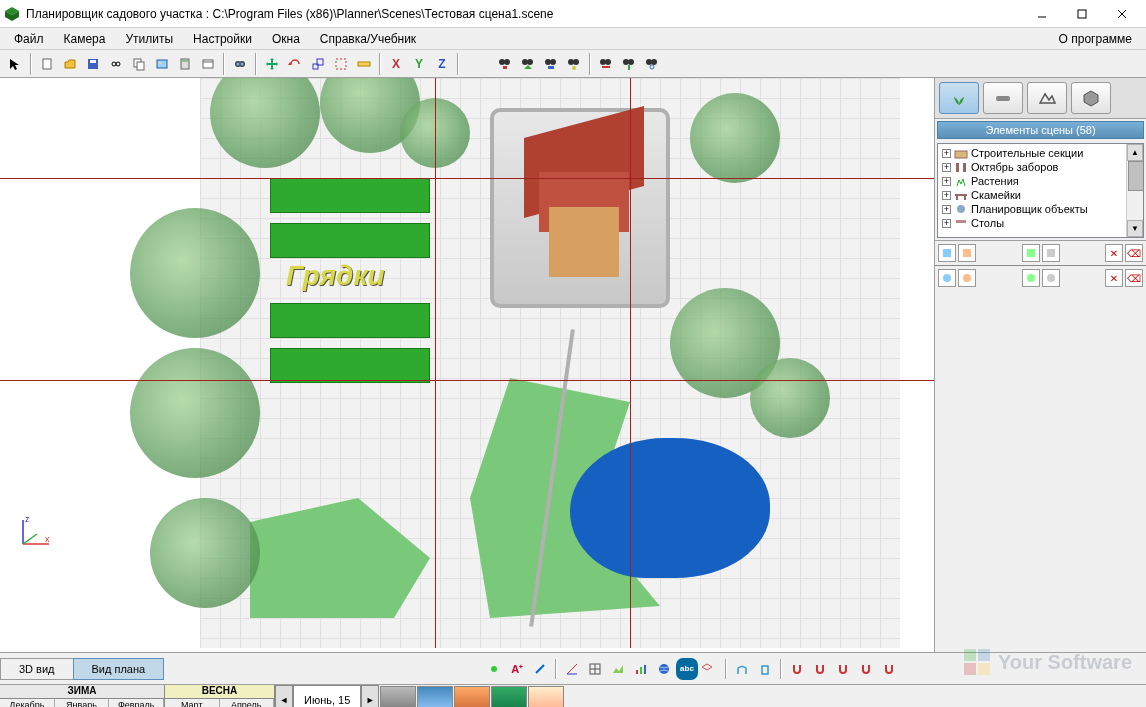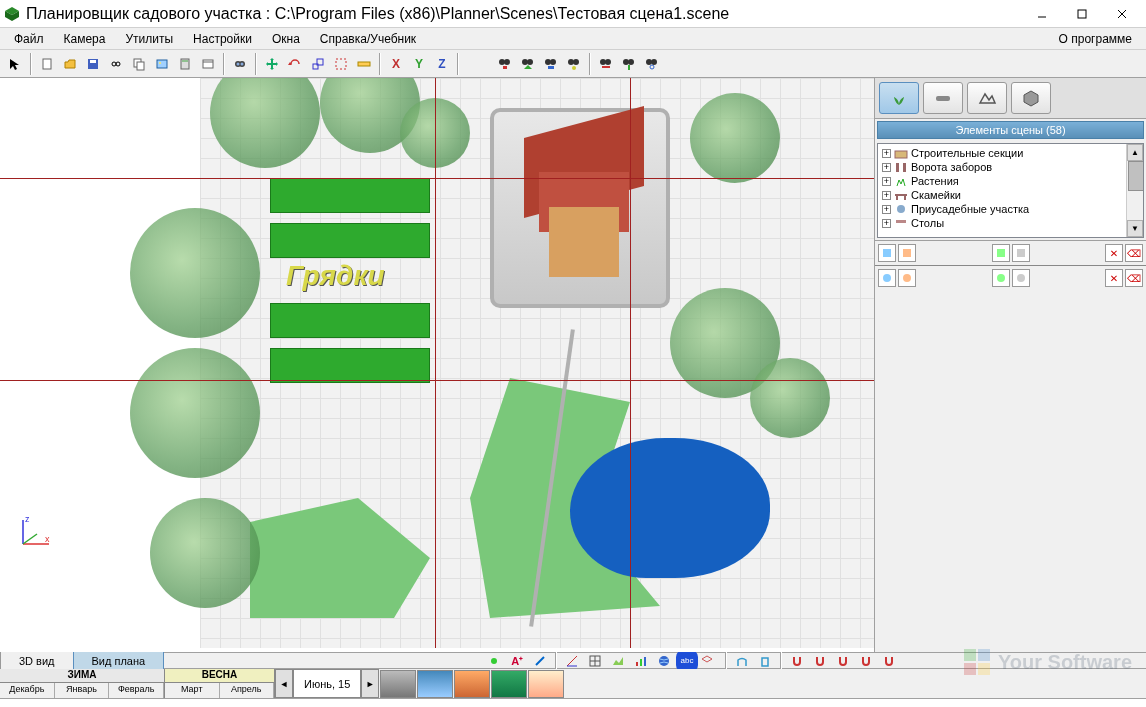--- a/index.html
+++ b/index.html
@@ -1,54 +1,54 @@
 <!DOCTYPE html>
 <html><head>
 <meta charset="utf-8">
 <style>
 * { box-sizing: border-box; margin: 0; padding: 0; font-family: "Segoe UI", Tahoma, sans-serif; }
 body { background: #fff; width: 1146px; height: 707px; overflow: hidden; font-size: 11px; }
 
 .titlebar { height: 28px; background: #fff; display: flex; align-items: center; padding: 0 4px; border-bottom: 1px solid #d0d0d0; }
 .titlebar .app-icon { width: 16px; height: 16px; margin-right: 6px; }
-.titlebar .title-text { flex: 1; font-size: 16px; color: #000; }
+.titlebar .title-text { flex: 1; font-size: 12px; color: #000; }
 .titlebar .win-controls { display: flex; }
 .titlebar .win-btn { width: 40px; height: 24px; display: flex; align-items: center; justify-content: center; cursor: pointer; }
 
 .menubar { height: 22px; background: #f0f0f0; display: flex; align-items: center; padding: 0 4px; border-bottom: 1px solid #d0d0d0; }
 .menubar .menu-item { padding: 3px 10px; cursor: pointer; font-size: 12px; }
 .menubar .spacer { flex: 1; }
 
 .toolbar { height: 28px; background: #f0f0f0; display: flex; align-items: center; padding: 2px 4px; border-bottom: 1px solid #a0a0a0; gap: 1px; }
 .toolbar .sep { width: 2px; height: 22px; border-left: 1px solid #a0a0a0; border-right: 1px solid #fff; margin: 0 3px; }
 .tb-btn { width: 22px; height: 22px; display: flex; align-items: center; justify-content: center; border: 1px solid transparent; cursor: pointer; border-radius: 2px; }
 .tb-btn.axis { font-weight: bold; font-size: 12px; }
 
 .main-area { display: flex; height: 574px; }
 .canvas-area { flex: 1; position: relative; background: #fff; overflow: hidden; }
 
-.right-panel { width: 272px; background: #f0f0f0; border-left: 1px solid #a0a0a0; display: flex; flex-direction: column; }
+.right-panel { width: 212px; background: #f0f0f0; border-left: 1px solid #a0a0a0; display: flex; flex-direction: column; }
 .tab-row { display: flex; padding: 4px; gap: 4px; background: #e0e0e0; border-bottom: 1px solid #a0a0a0; }
 .tab-btn { width: 40px; height: 32px; background: linear-gradient(#fdfdfd,#e3e3e3); border: 1px solid #999; border-radius: 3px; display:flex; align-items:center; justify-content:center; cursor:pointer; }
 .tab-btn.active { background: linear-gradient(#c8dff0,#a0c8e8); border-color:#5a8fbf; }
 
 .panel-header { background: linear-gradient(#7ab0d8,#5a90b8); color:#fff; padding:2px 6px; font-size:11px; text-align:center; border:1px solid #4a80a8; margin:2px; }
 .tree-box { background:#fff; border:1px solid #828790; margin:2px; height:95px; overflow:hidden; padding:2px; position:relative; }
 .tree-item { display:flex; align-items:center; gap:3px; padding:1px 2px; font-size:11px; white-space:nowrap; cursor:pointer; }
 .tree-expander { width:9px; height:9px; border:1px solid #888; background:#fff; display:inline-flex; align-items:center; justify-content:center; font-size:9px; line-height:1; }
 .tree-scroll { position:absolute; right:0; top:0; bottom:0; width:17px; background:#f0f0f0; border-left:1px solid #ccc; }
 .tree-scroll .arrow { height:17px; background:#e0e0e0; border:1px solid #b0b0b0; display:flex; align-items:center; justify-content:center; font-size:8px; }
 .tree-scroll .thumb { position:absolute; top:17px; left:1px; right:1px; height:30px; background:#c0c0c0; border:1px solid #909090; }
 
 .prop-bar { background:#f0f0f0; border-top:1px solid #a0a0a0; padding:3px; display:flex; gap:2px; }
 .prop-bar .sm-btn { width:18px; height:18px; border:1px solid #999; background:#fff; display:flex; align-items:center; justify-content:center; cursor:pointer; font-size:10px; }
 .prop-bar .flex1 { flex:1; }
 
 .bottom-area { border-top:1px solid #a0a0a0; }
-.view-bar { height:16px; background:#f0f0f0; display:flex; align-items:center; border-bottom:1px solid #a0a0a0; }
+.view-bar { height:32px; background:#f0f0f0; display:flex; align-items:center; border-bottom:1px solid #a0a0a0; }
 .view-tab { padding:3px 18px; border:1px solid #999; background:#f0f0f0; cursor:pointer; font-size:11px; margin-right:-1px; height:22px; display:flex; align-items:center; }
 .view-tab.active { background:#c0d8e8; border-color:#5a8fbf; }
 .bottom-tools { display:flex; gap:1px; align-items:center; padding:0 6px; }
 .bt-sep { width:2px; height:20px; border-left:1px solid #a0a0a0; border-right:1px solid #fff; margin:0 3px; }
 
 .timeline { height:30px; background:#f0f0f0; display:flex; align-items:stretch; border-bottom:1px solid #a0a0a0; font-size:10px; position:relative; }
 .season { position:relative; border-right:1px solid #888; }
 .season-hdr { height:14px; text-align:center; font-weight:bold; font-size:10px; border-bottom:1px solid #888; overflow:hidden; white-space:nowrap; }
 .months { height:15px; display:flex; }
 .month { flex:1; border-right:1px solid #aaa; text-align:center; font-size:9px; padding-top:1px; background:#f0f0f0; overflow:hidden; white-space:nowrap; }
@@ -352,21 +352,21 @@
             <rect x="1" y="4" width="12" height="7" fill="#d8b878" stroke="#966"></rect>
           </svg>
           <span>Строительные секции</span>
         </div>
       <div class="tree-item">
           <span class="tree-expander">+</span>
           <svg width="14" height="12">
             <rect x="2" y="2" width="3" height="9" fill="#966"></rect>
             <rect x="9" y="2" width="3" height="9" fill="#966"></rect>
           </svg>
-          <span>Ворота заборов</span>
+          <span>Октябрь заборов</span>
         </div>
       <div class="tree-item">
           <span class="tree-expander">+</span>
           <svg width="14" height="12">
             <path d="M3 11l2-6 2 4 2-5 2 7" fill="none" stroke="#2a2"></path>
           </svg>
           <span>Растения</span>
         </div>
       <div class="tree-item">
           <span class="tree-expander">+</span>
@@ -375,21 +375,21 @@
             <rect x="2" y="7" width="2" height="4" fill="#966"></rect>
             <rect x="10" y="7" width="2" height="4" fill="#966"></rect>
           </svg>
           <span>Скамейки</span>
         </div>
       <div class="tree-item">
           <span class="tree-expander">+</span>
           <svg width="14" height="12">
             <circle cx="7" cy="6" r="4" fill="#8ac"></circle>
           </svg>
-          <span>Приусадебные участка</span>
+          <span>Планировщик объекты</span>
         </div>
       <div class="tree-item">
           <span class="tree-expander">+</span>
           <svg width="14" height="12">
             <rect x="2" y="3" width="10" height="3" fill="#b88"></rect>
           </svg>
           <span>Столы</span>
         </div>
       <div class="tree-scroll">
         <div class="arrow">▲</div>
@@ -494,21 +494,21 @@
             <rect x="6" y="5" width="2" height="7" fill="#3c3"></rect>
             <rect x="10" y="3" width="2" height="9" fill="#36c"></rect>
           </svg>
         </div>
       <div class="tb-btn">
           <svg width="14" height="14">
             <circle cx="7" cy="7" r="5" fill="#36c"></circle>
             <path d="M3 5q4 2 8 0M3 9q4-2 8 0" stroke="#9cf" fill="none"></path>
           </svg>
         </div>
-      <div class="tb-btn" style="font-size:8px;font-weight:normal;background:#1d4ed8;color:#fff;border-radius:7px">abc</div>
+      <div class="tb-btn" style="font-size:8px;font-weight:bold;background:#0369a1;color:#fff;border-radius:7px">abc</div>
       <div class="tb-btn">
           <svg width="number" height="14">
             <polygon points="7,2 12,5 7,8 2,5" fill="none" stroke="#c55"></polygon>
           </svg>
         </div>
       <div class="bt-sep"></div>
       <div class="tb-btn">
           <svg width="14" height="14">
             <path d="M3 12V6q4-3 8 0v6" fill="none" stroke="#39c" stroke-width="1.5"></path>
           </svg>

